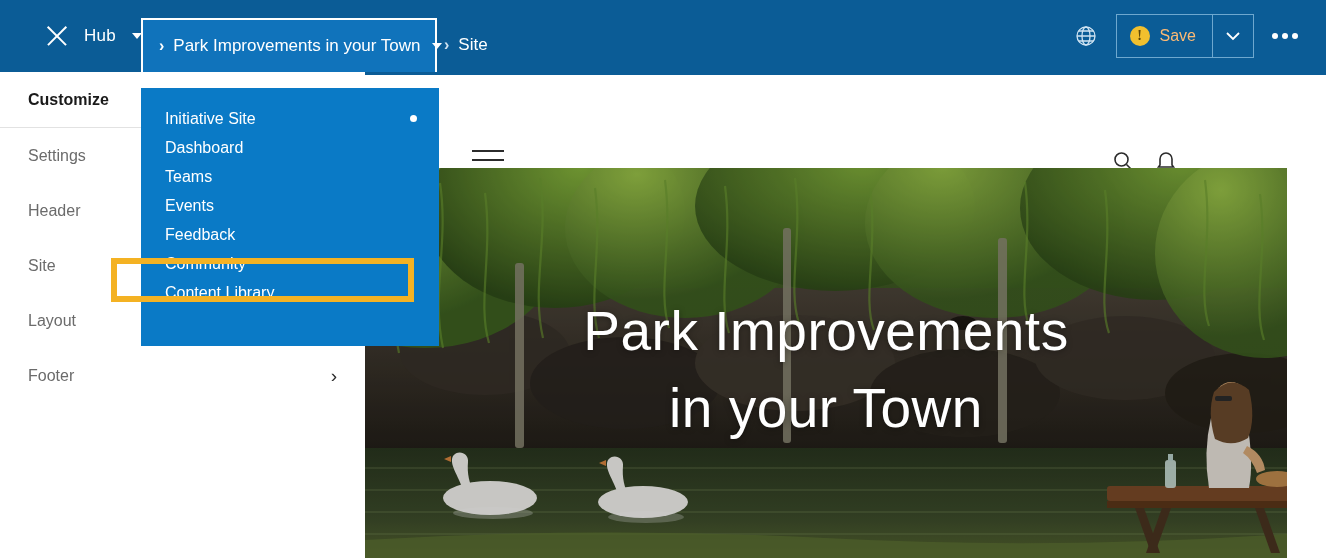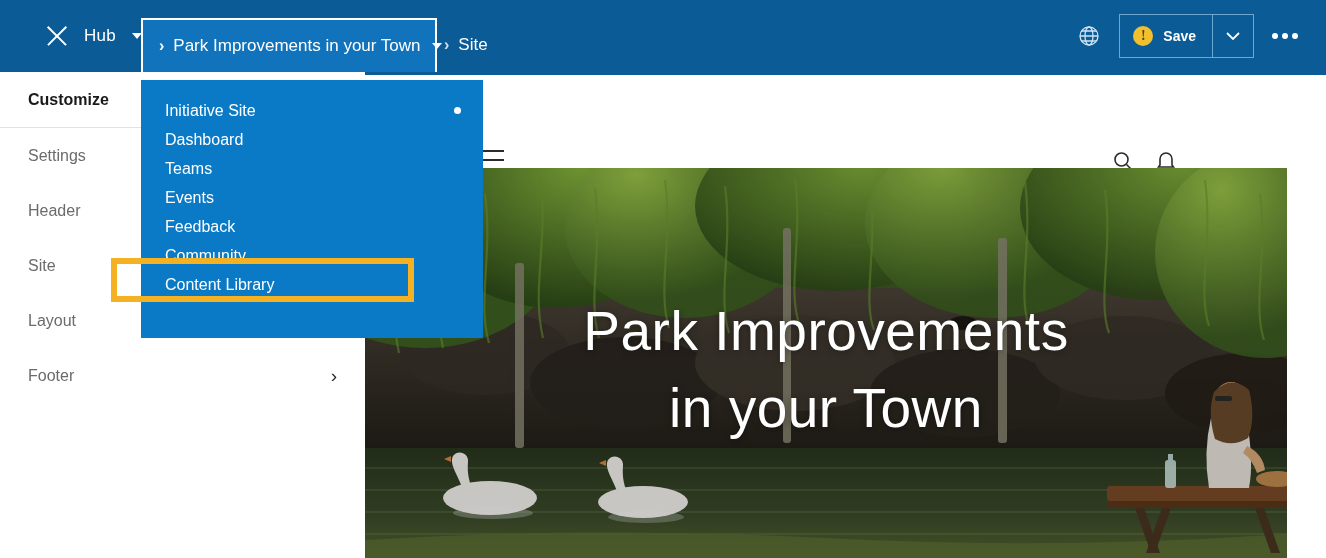--- a/index.html
+++ b/index.html
@@ -73,21 +73,21 @@
   .save-main {
     display:flex; align-items:center; gap:10px;
     height:100%; padding:0 16px 0 13px;
   }
   .warn-dot {
     width:20px; height:20px; border-radius:50%; background:#f2c02e;
     display:flex; align-items:center; justify-content:center;
     color:#5c4608; font-size:14px; font-weight:bold; line-height:1; flex:none;
     font-family:"Liberation Serif", serif;
   }
-  .save-text { color:#ffffff; font-size:14px; white-space:nowrap;font-weight:bold; }
+  .save-text { color:#fdba74; font-size:16px; white-space:nowrap; }
   .save-divider { width:1px; height:100%; background:#6ea8cf; }
   .save-arrow {
     width:40px; height:100%; display:flex; align-items:center; justify-content:center;
   }
   .dots-btn {
     width:50px; height:44px; display:flex; align-items:center; justify-content:center;
     gap:4px; margin-left:6px;
   }
   .dots-btn i { width:6px; height:6px; border-radius:50%; background:#ffffff; display:block; }
 
@@ -107,21 +107,21 @@
     color:#1a1a1a; font-weight:bold; border-bottom:1px solid #e2e2e2;
     height:56px;
   }
   .chev-right {
     color:#2b2b2b; font-size:19px; line-height:1; font-weight:500;
     padding-right:8px;
   }
 
   
   .dropdown {
-    position:absolute; left:141px; top:80px; width:342px; height:258px;
+    position:absolute; left:141px; top:88px; width:298px; height:258px;
     background:#0a7ac6; z-index:5; padding-top:16px;
   }
   .dd-item {
     height:29px; display:flex; align-items:center; justify-content:space-between;
     padding:0 22px 0 24px;
     color:#ffffff; font-size:16px; white-space:nowrap;
   }
   .dd-bullet { width:7px; height:7px; border-radius:50%; background:#ffffff; flex:none; }
 
   

